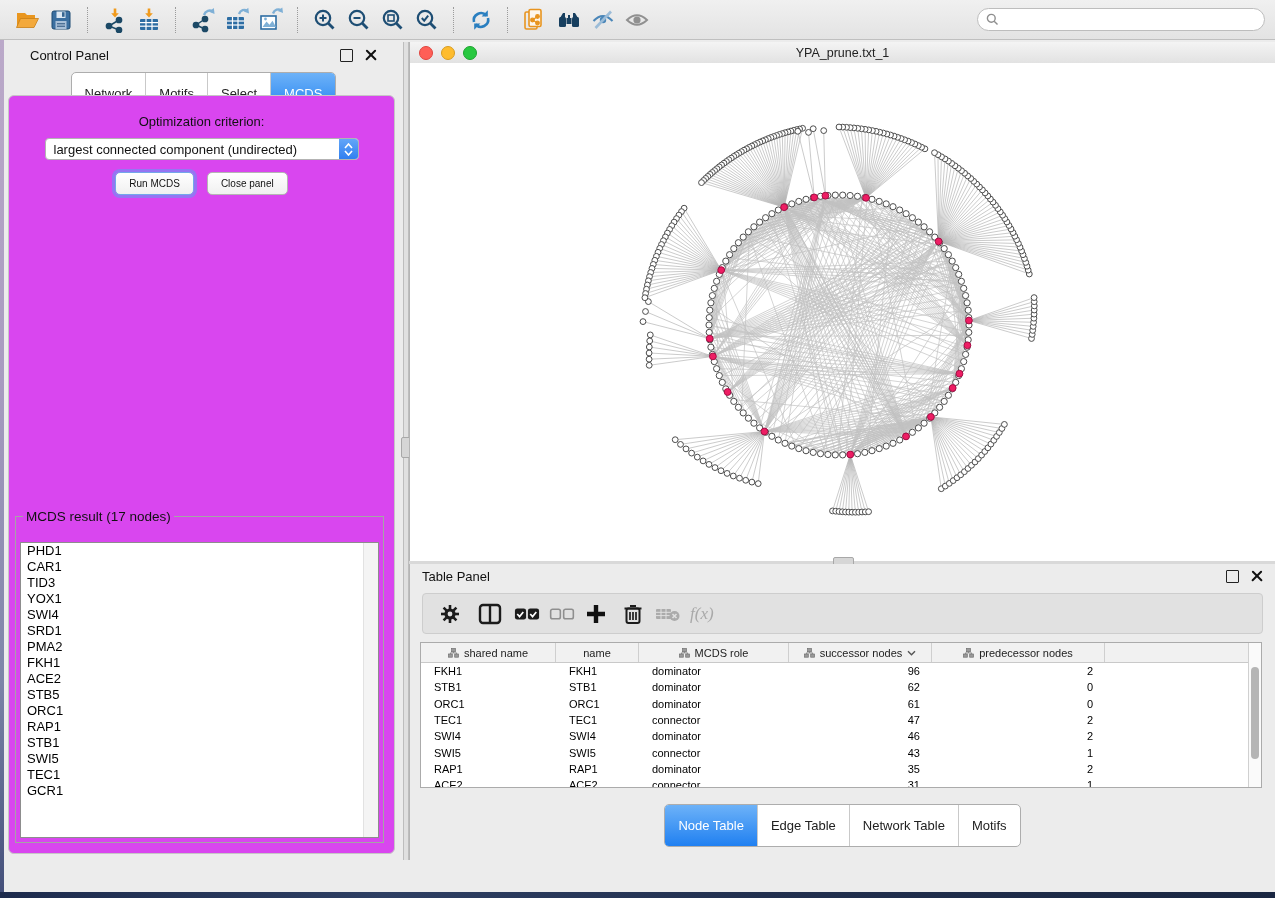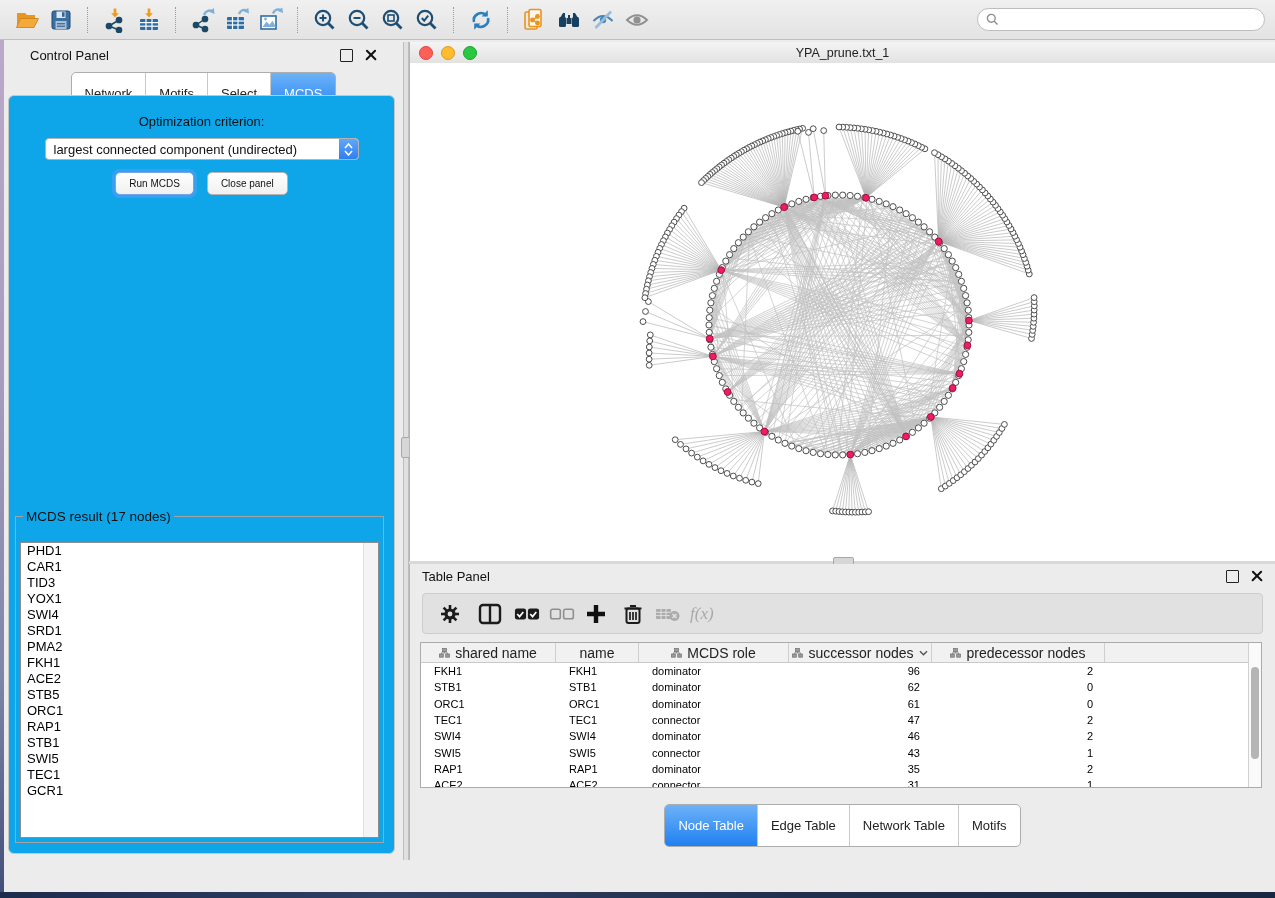--- a/index.html
+++ b/index.html
@@ -27,21 +27,21 @@
   .close-btn:before,.close-btn:after{content:"";position:absolute;left:-1px;top:5px;width:14px;height:2.4px;background:#111;border-radius:1px;}
   .close-btn:before{transform:rotate(45deg);}
   .close-btn:after{transform:rotate(-45deg);}
 
   .seg{display:inline-flex;background:#fff;border:1px solid #adadad;border-radius:5px;overflow:hidden;font-size:13px;color:#222;}
   .seg .tab{padding:12px 13px;border-left:1px solid #c9c9c9;line-height:17px;}
   .seg .tab:first-child{border-left:none;}
   .seg .tab.sel{background:linear-gradient(#6db2f8,#2080f1);color:#fff;}
   .ctl-tabs{position:absolute;left:0;right:0;top:30px;text-align:center;}
 
-  .inner-panel{position:absolute;left:4px;right:8px;top:53px;bottom:6px;background:#0ea5e9;border:1px solid #c6c6c6;border-radius:6px;}
+  .inner-panel{position:absolute;left:4px;right:8px;top:53px;bottom:6px;background:#d946ef;border:1px solid #c6c6c6;border-radius:6px;}
   .opt-label{text-align:center;font-size:13px;margin-top:18px;color:#111;}
   .dropdown{margin:9px auto 0;width:314px;height:22px;background:#fff;border:1px solid #b3b3b3;border-radius:4px;display:flex;align-items:center;box-sizing:border-box;overflow:hidden;}
   .dropdown .dval{flex:1;font-size:13px;padding:0 8px;white-space:nowrap;color:#111;}
   .dropdown .stepper{width:19px;height:22px;background:linear-gradient(#66a8f8,#2d7df0);display:flex;flex-direction:column;align-items:center;justify-content:center;gap:1px;}
   .stepper svg{display:block;}
   .btn-row{display:flex;justify-content:center;gap:13px;margin-top:12px;}
   .mbtn{font-size:10px;padding:2px 13px;background:linear-gradient(#ffffff,#f0f0f0);border:1px solid #b5b5b5;border-radius:5px;color:#111;line-height:17px;}
   .mbtn.focus{box-shadow:0 0 0 3px rgba(92,156,246,.55);border-color:#74a7ea;}
 
   .result-fs{position:absolute;left:6px;right:10px;top:413px;bottom:10px;border:1px solid #a5a5a5;margin:0;padding:3px;font-size:13px;color:#111;}
@@ -69,21 +69,21 @@
 
   
   .table-panel{position:absolute;left:409px;top:564px;right:0;bottom:38px;background:#ececec;border-left:1px solid #b5b5b5;box-sizing:border-box;}
   .tp-head{height:24px;display:flex;align-items:center;padding:0 12px;}
   .tp-toolbar{position:absolute;left:12px;right:12px;top:29px;height:41px;background:#e1e1e1;border:1px solid #cdcdcd;border-radius:4px;display:flex;align-items:center;padding:0 14px;gap:0;box-sizing:border-box;}
   .ti{display:flex;align-items:center;justify-content:center;width:26px;height:26px;}
   .fx{font-family:"Liberation Serif",serif;font-style:italic;font-size:17px;color:#a9a9a9;}
 
   .dtable{position:absolute;left:10px;right:13px;top:78px;bottom:72px;background:#fff;border:1px solid #ababab;overflow:hidden;}
   .thead{display:grid;grid-template-columns:135px 83px 150px 143px 173px 1fr;height:20px;background:#f1f1f1;border-bottom:1px solid #c9c9c9;box-sizing:border-box;}
-  .thcell{display:flex;align-items:center;justify-content:center;gap:5px;font-size:14px;color:#222;border-right:1px solid #cfcfcf;overflow:hidden;}
+  .thcell{display:flex;align-items:center;justify-content:center;gap:5px;font-size:11px;color:#222;border-right:1px solid #cfcfcf;overflow:hidden;}
   .thcell.nob{border-right:none;}
   .tbody{position:absolute;left:0;right:12px;top:20px;bottom:0;}
   .trow{display:grid;grid-template-columns:135px 83px 150px 143px 173px 1fr;height:16.3px;align-items:center;}
   .tcell{font-size:11px;color:#000;white-space:nowrap;overflow:hidden;}
   .tcell.l{padding-left:13px;}
   .tcell.r{text-align:right;padding-right:12px;}
   .tcell.r2{text-align:right;padding-right:12px;}
   .tscroll{position:absolute;right:0;top:0;bottom:0;width:12px;background:#fafafa;border-left:1px solid #d0d0d0;}
   .tscroll .thumb{position:absolute;left:1.5px;top:24px;width:8px;height:92px;background:#b5b5b5;border-radius:4px;}
   .tp-tabs{position:absolute;left:0;right:0;bottom:13px;text-align:center;}

